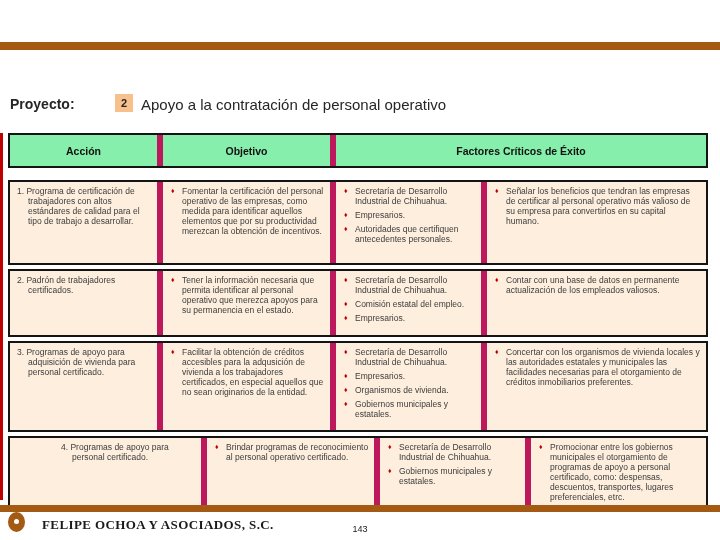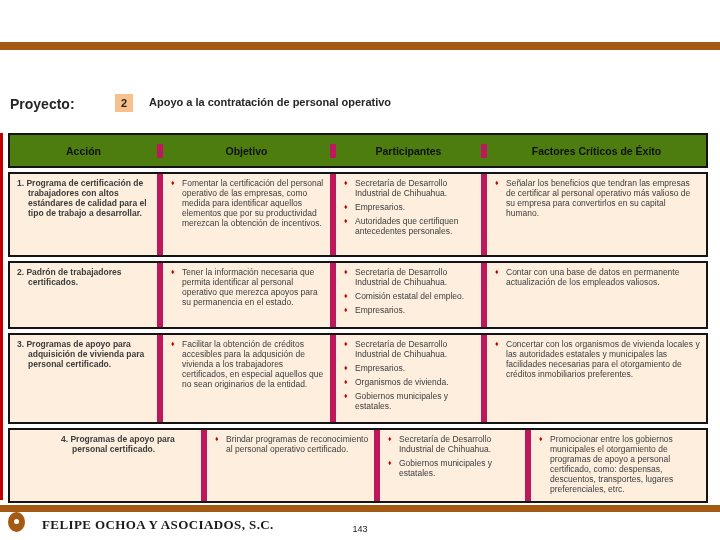--- a/index.html
+++ b/index.html
@@ -20,36 +20,36 @@
     position:absolute; left:0; top:2px;
     font-size:14px; font-weight:bold; color:#262626;
   }
   .project-number {
     position:absolute; left:105px; top:0; width:18px; height:18px;
     background:#F7C08D; color:#262626;
     font-size:11px; font-weight:bold;
     display:flex; align-items:center; justify-content:center;
   }
   .project-title {
-    position:absolute; left:139px; top:2px;
-    font-size:11px; font-weight:bold; color:#262626;
+    position:absolute; left:131px; top:2px;
+    font-size:15px; font-weight:normal; color:#262626;
   }
   
   .accent-line {
     position:absolute; left:0; top:133px; width:3px; height:367px;
     background:#C00000;
   }
   
   .table-wrap { position:absolute; left:8px; top:133px; width:700px; }
   .trow {
     display:flex; border:2px solid #141414;
     background:#FDEEDD; margin-bottom:4px;
   }
   .trow.head {
-    background:#4d7c0f; height:35px; margin-bottom:4px;align-items:center;
+    background:#86efac; height:35px; margin-bottom:12px;
   }
   .cell {
     border-left:6px solid #be185d;
     padding:4px 5px 3px 5px;
     color:#3c3c3c;
     font-size:8.5px; line-height:10px;
   }
   .cell:first-child { border-left:none; }
   .c-accion       { width:147px; }
   .c-objetivo     { width:173px; }
@@ -57,21 +57,21 @@
   .c-factores     { flex:1; }
   .head .cell {
     display:flex; align-items:center; justify-content:center;
     font-size:10.5px; font-weight:bold; color:#111; text-align:center;
     padding:2px;
   }
   .tbody .trow:nth-child(1) { min-height:85px; }
   .tbody .trow:nth-child(2) { min-height:68px; }
   .tbody .trow:nth-child(3) { min-height:91px; }
   .tbody .trow:nth-child(4) { min-height:71px;padding-left:44px; }
-  .accion-text { padding-left:13px; text-indent:-11px;font-weight:bold; }
+  .accion-text { padding-left:13px; text-indent:-11px; }
   .blist { list-style:none; }
   .blist li { display:flex; margin-bottom:4px;justify-content:center; }
   .bullet {
     flex:0 0 14px; width:14px; padding-left:3px;
     color:#C00000; font-size:7px; line-height:10px;
   }
   .btext { flex:1; }
   
   .footbar {
     position:absolute; left:0; top:505px; width:720px; height:7px;
@@ -104,21 +104,20 @@
   <span class="project-number">2</span>
   <span class="project-title">Apoyo a la contratación de personal operativo</span>
 </div>
 
 <div class="accent-line"></div>
 
 <div class="table-wrap">
   <div class="trow head">
     <div class="cell c-accion">Acción</div>
     <div class="cell c-objetivo">Objetivo</div>
-    <div class="cell c-participantes">Participantes</div>
     <div class="cell c-factores">Factores Críticos de Éxito</div>
   </div>
   <div class="tbody">
   <div class="trow">
     <div class="cell c-accion">
       <div class="accion-text">1. Programa de certificación de trabajadores con altos estándares de calidad para el tipo de trabajo a desarrollar.</div>
     </div>
     <div class="cell c-objetivo">
       <ul class="blist">
             <li>

